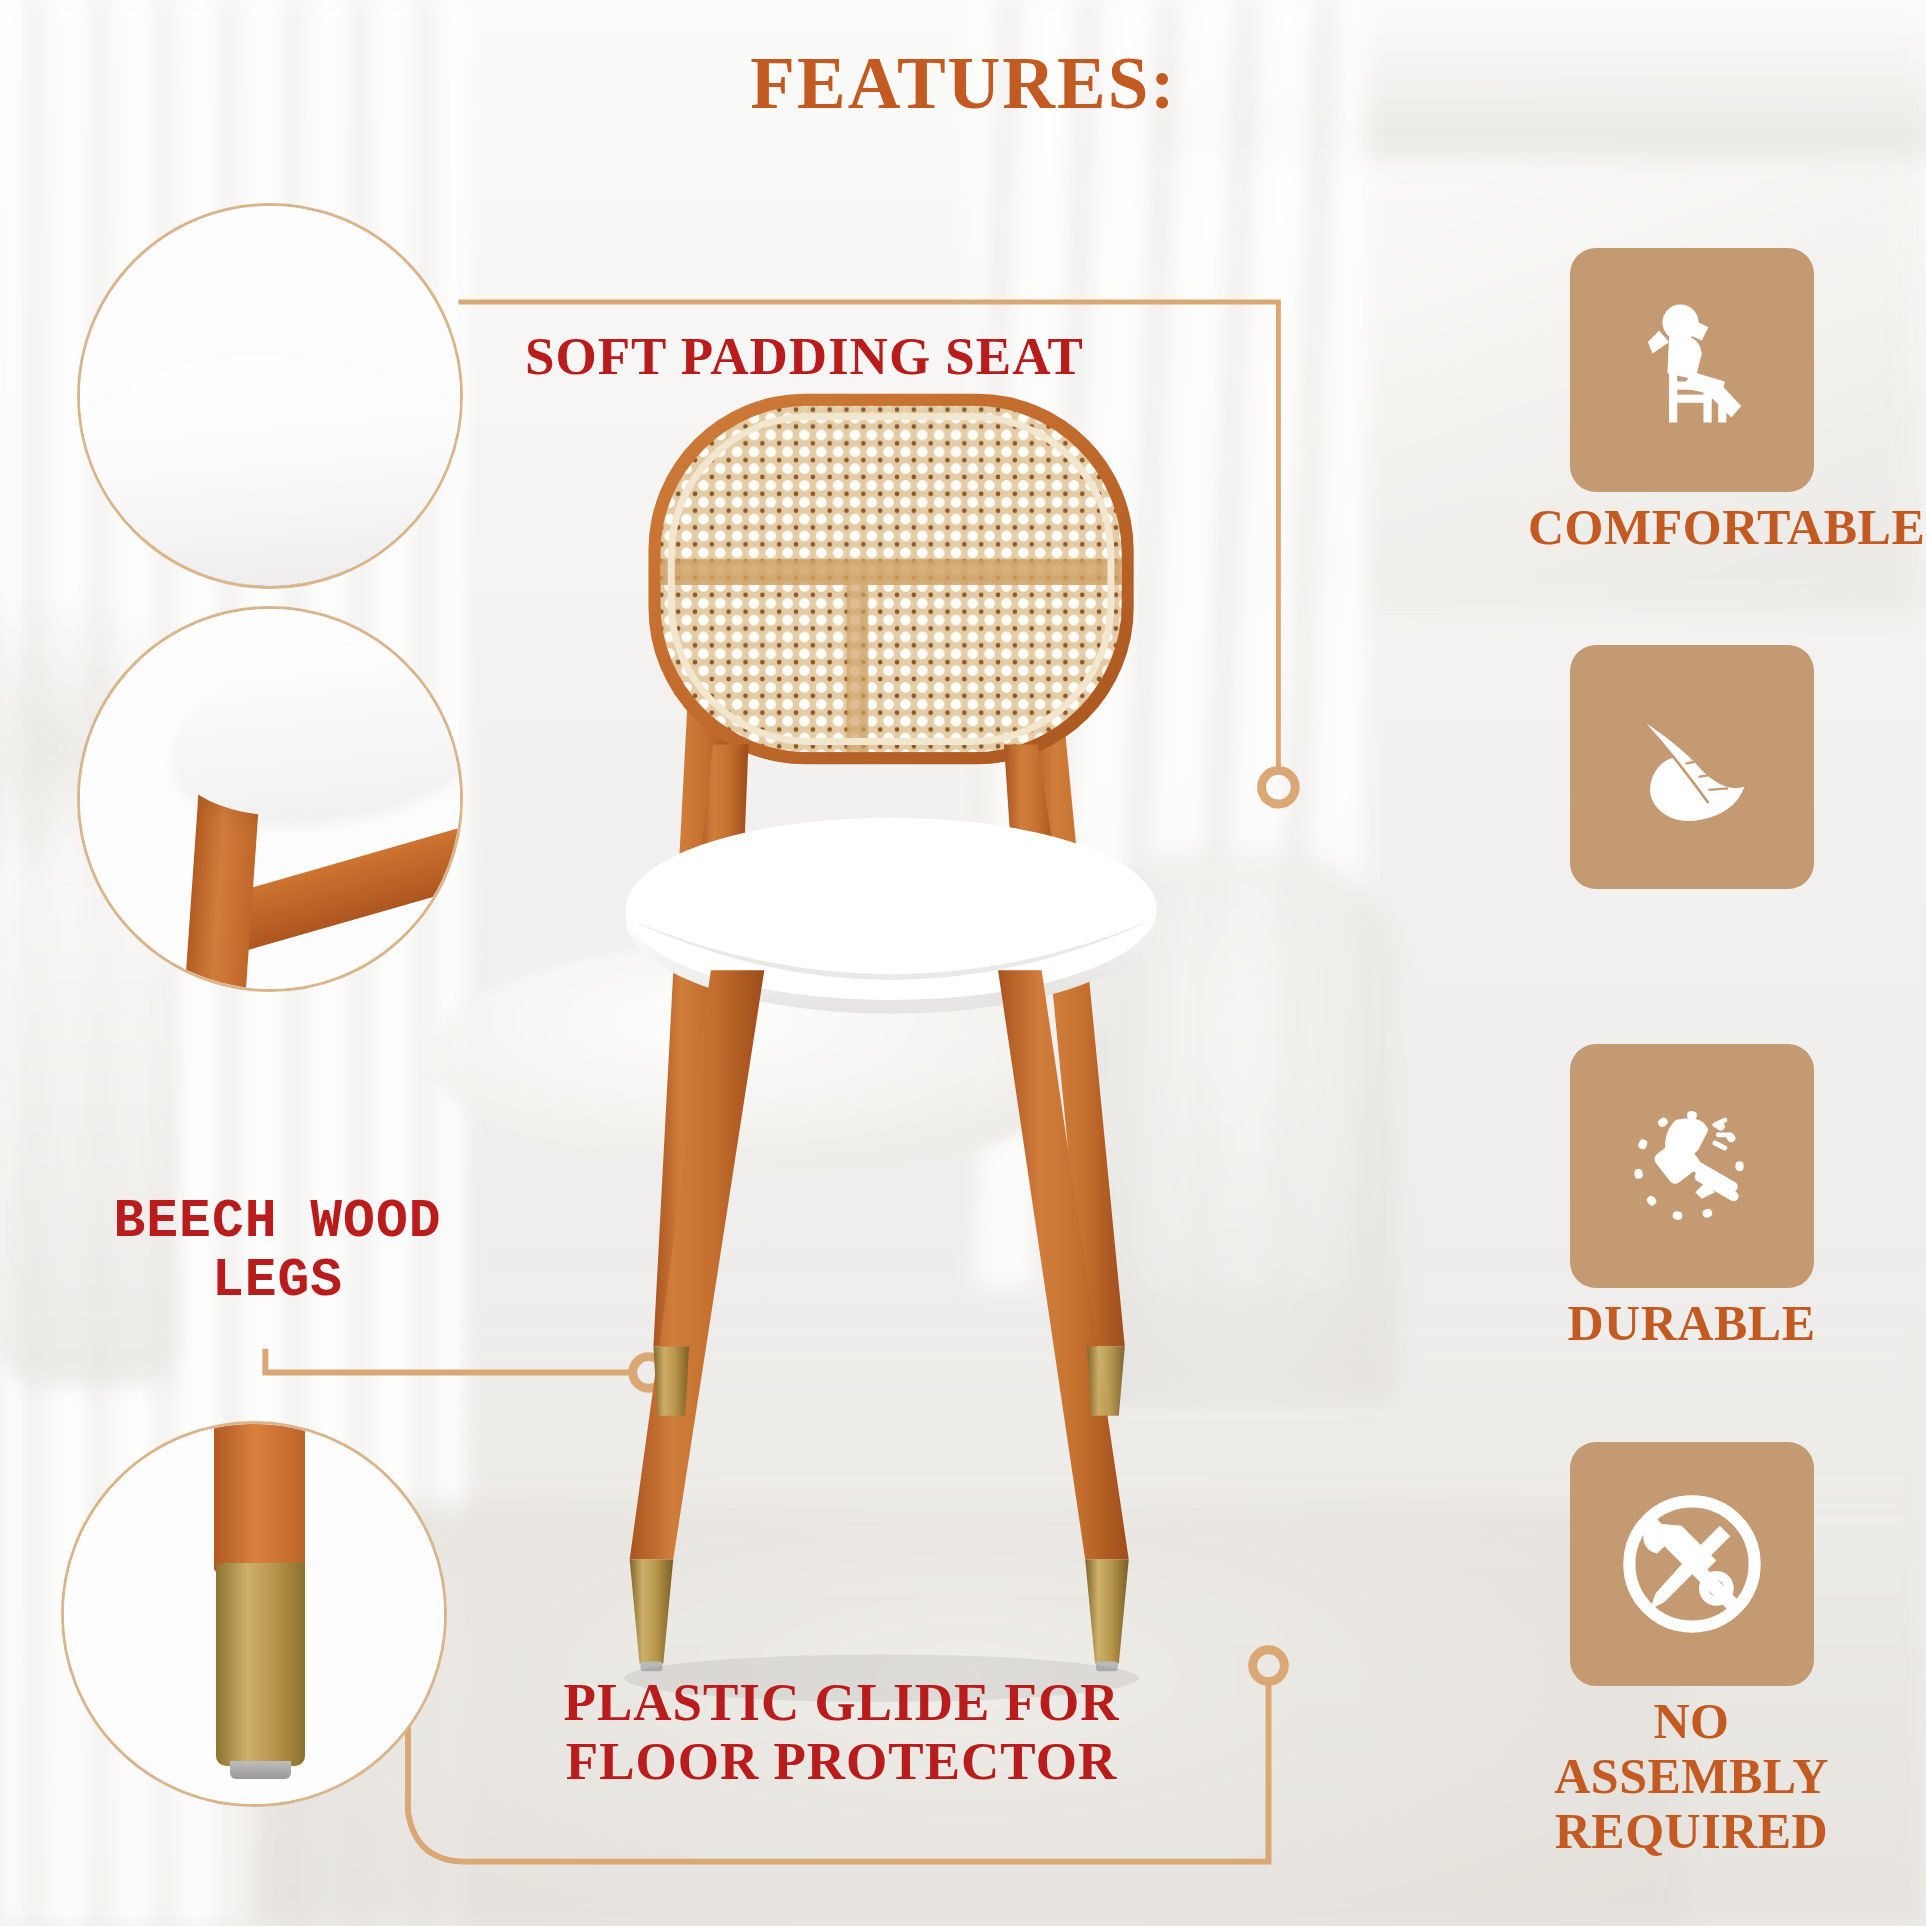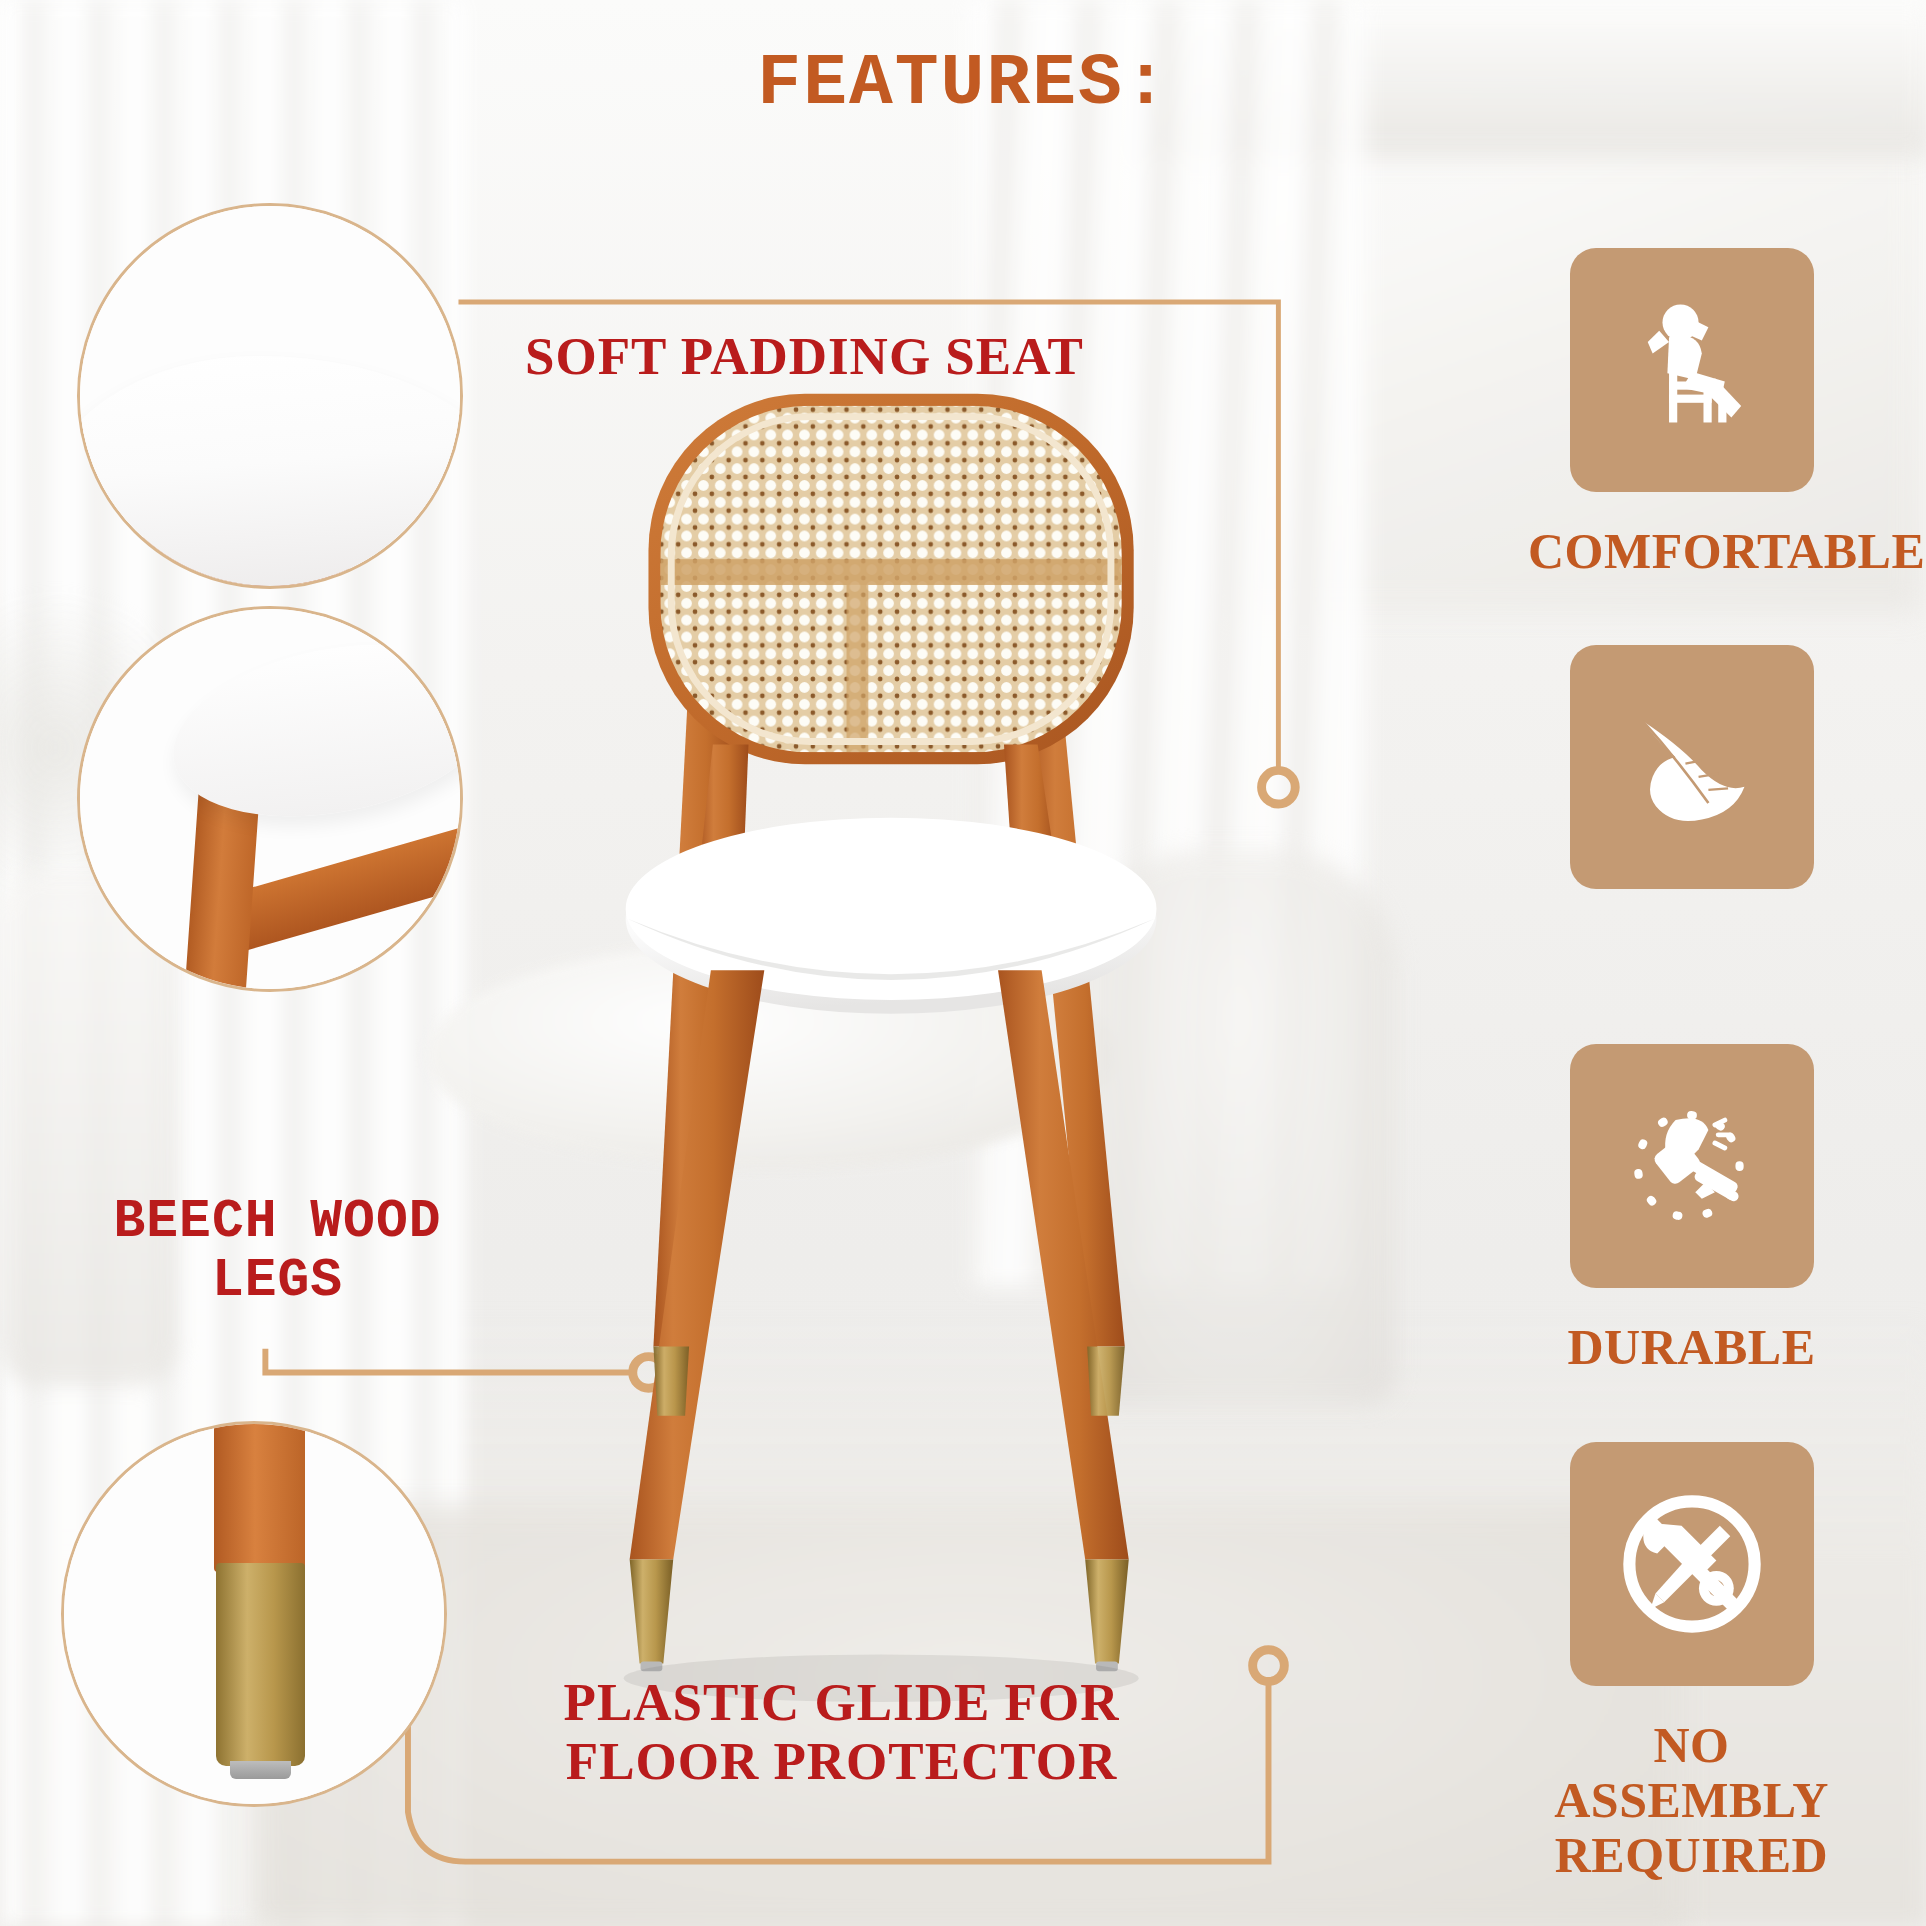--- a/index.html
+++ b/index.html
@@ -88,21 +88,21 @@
 
   
   .title {
     position: absolute;
     left: 0; right: 0; top: 42px;
     text-align: center;
     font-size: 73px;
     font-weight: bold;
     letter-spacing: 2px;
     color: #c25a22;
-    font-family: Liberation Mono, monospace;
+    font-family: Liberation Serif, serif;
   }
 
   
   .callout {
     position: absolute;
     color: #b91c1c;
     font-weight: bold;
     font-size: 53px;
     letter-spacing: 1px;
     line-height: 1.12;
@@ -202,21 +202,21 @@
     left: 1528px;
   }
   .feature .tile {
     width: 244px; height: 244px;
     margin: 0 auto;
     border-radius: 26px;
     background: #c49a73;
     display: flex; align-items: center; justify-content: center;
   }
   .feature .flabel {
-    margin-top: 32px;
+    margin-top: 8px;
     color: #c25a22;
     font-weight: bold;
     font-size: 50px;
     letter-spacing: 0.5px;
     line-height: 1.1;
     white-space: pre-line;
     font-family: "Liberation Serif", "DejaVu Serif", serif;
   }
   #feat-0 { top: 248px; }
   #feat-1 { top: 645px; }

